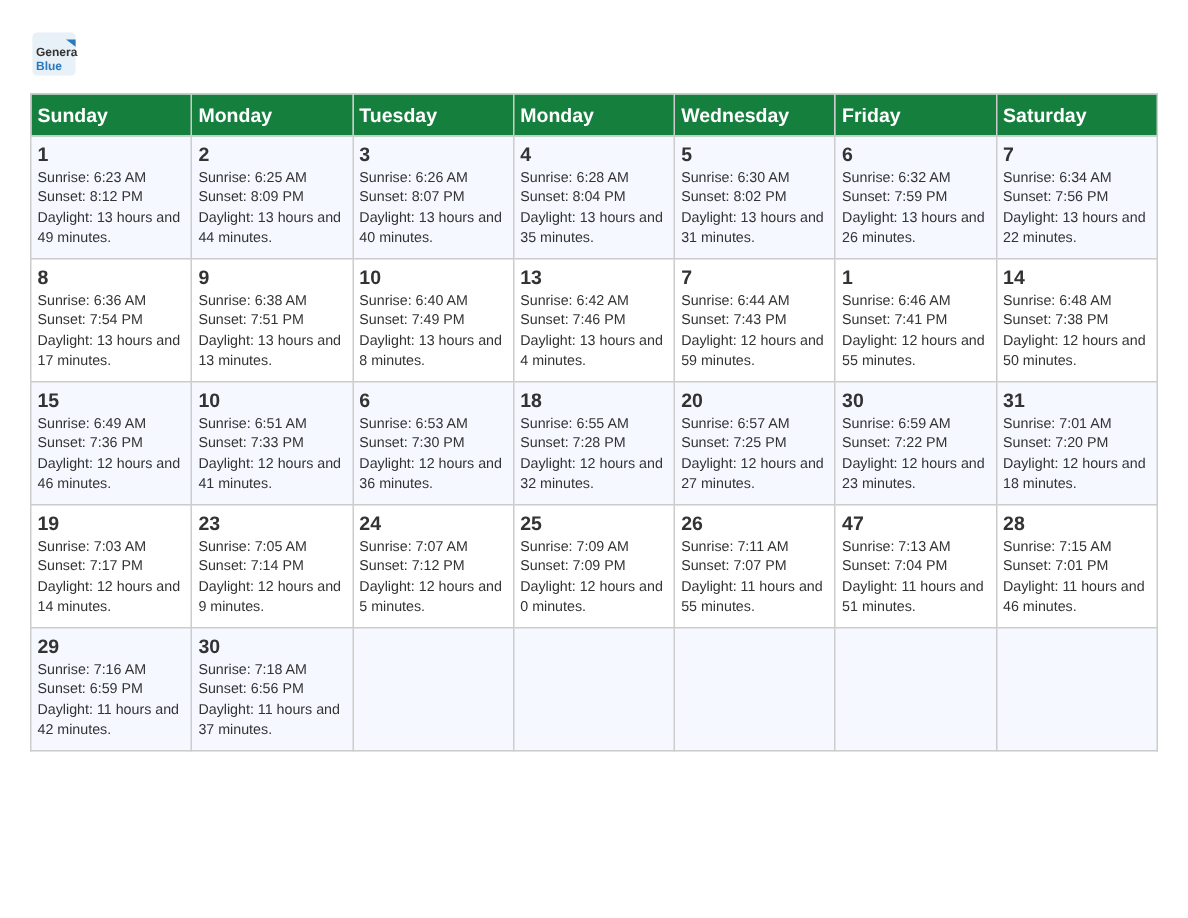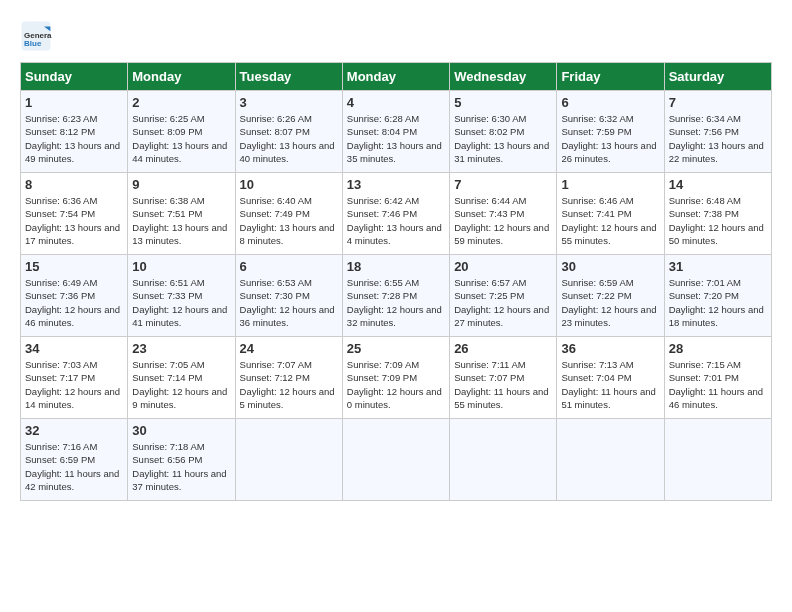--- a/index.html
+++ b/index.html
@@ -209,51 +209,51 @@
           <span class="day-number">30</span>
           <div class="cell-content">Sunrise: 6:59 AM<br>Sunset: 7:22 PM<br>Daylight: 12 hours and 23 minutes.</div>
         </td>
         <td>
           <span class="day-number">31</span>
           <div class="cell-content">Sunrise: 7:01 AM<br>Sunset: 7:20 PM<br>Daylight: 12 hours and 18 minutes.</div>
         </td>
       </tr>
       <tr>
         <td>
-          <span class="day-number">34</span>
+          <span class="day-number">19</span>
           <div class="cell-content">Sunrise: 7:03 AM<br>Sunset: 7:17 PM<br>Daylight: 12 hours and 14 minutes.</div>
         </td>
         <td>
           <span class="day-number">23</span>
           <div class="cell-content">Sunrise: 7:05 AM<br>Sunset: 7:14 PM<br>Daylight: 12 hours and 9 minutes.</div>
         </td>
         <td>
           <span class="day-number">24</span>
           <div class="cell-content">Sunrise: 7:07 AM<br>Sunset: 7:12 PM<br>Daylight: 12 hours and 5 minutes.</div>
         </td>
         <td>
           <span class="day-number">25</span>
           <div class="cell-content">Sunrise: 7:09 AM<br>Sunset: 7:09 PM<br>Daylight: 12 hours and 0 minutes.</div>
         </td>
         <td>
           <span class="day-number">26</span>
           <div class="cell-content">Sunrise: 7:11 AM<br>Sunset: 7:07 PM<br>Daylight: 11 hours and 55 minutes.</div>
         </td>
         <td>
-          <span class="day-number">36</span>
+          <span class="day-number">47</span>
           <div class="cell-content">Sunrise: 7:13 AM<br>Sunset: 7:04 PM<br>Daylight: 11 hours and 51 minutes.</div>
         </td>
         <td>
           <span class="day-number">28</span>
           <div class="cell-content">Sunrise: 7:15 AM<br>Sunset: 7:01 PM<br>Daylight: 11 hours and 46 minutes.</div>
         </td>
       </tr>
       <tr>
         <td>
-          <span class="day-number">32</span>
+          <span class="day-number">29</span>
           <div class="cell-content">Sunrise: 7:16 AM<br>Sunset: 6:59 PM<br>Daylight: 11 hours and 42 minutes.</div>
         </td>
         <td>
           <span class="day-number">30</span>
           <div class="cell-content">Sunrise: 7:18 AM<br>Sunset: 6:56 PM<br>Daylight: 11 hours and 37 minutes.</div>
         </td>
         <td class="empty"></td>
         <td class="empty"></td>
         <td class="empty"></td>
         <td class="empty"></td>

